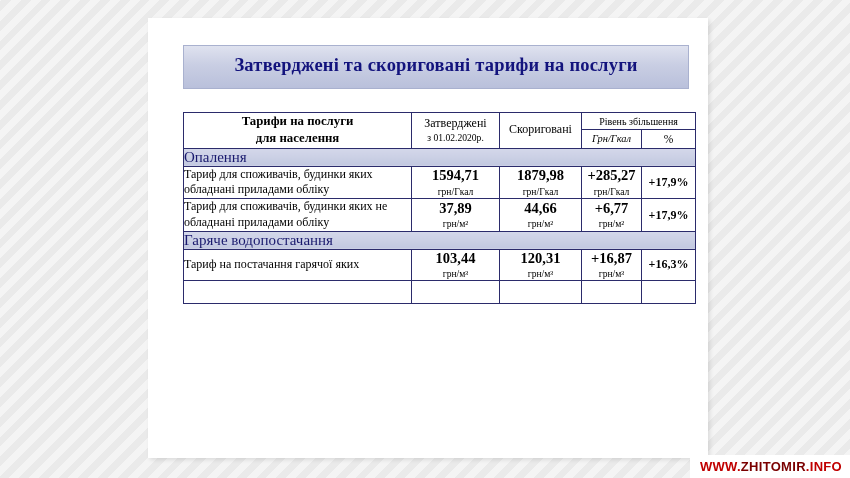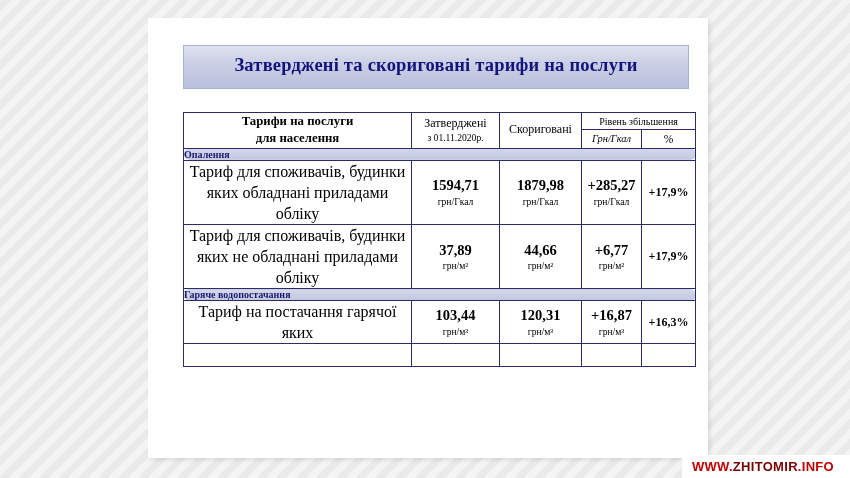--- a/index.html
+++ b/index.html
@@ -105,32 +105,31 @@
     font-size: 10.4px;
     font-style: italic;
     padding: 4px 3px;
   }
   .hdr-unit.plain {
     font-style: normal;
     font-size: 11.5px;
   }
   .section-row td {
     background: linear-gradient(to bottom, #d4d8ea 0%, #c2c8e0 100%);
-    font-weight: bold;
-    font-size: 10px;
+    font-weight: normal;
+    font-size: 15px;
     color: #1a1a6e;
     padding: 4px 8px;
-    border-radius: 8px;
   }
   .rowname {
-    font-size: 16px;
+    font-size: 12px;
     color: #000;
     padding: 7px 6px 7px 8px;
     line-height: 1.32;
-    text-align: center;
+    text-align: left;
   }
   .val {
     text-align: center;
     padding: 6px 2px;
     line-height: 1.2;
   }
   .val .num {
     font-weight: bold;
     font-size: 14.5px;
     display: block;
@@ -147,21 +146,21 @@
     padding: 6px 2px;
   }
   .tail-row td {
     height: 22px;
   }
   .watermark {
     position: absolute;
     right: 0px;
     bottom: 0px;
     background: #ffffff;
-    padding: 4px 16px 4px 10px;
+    padding: 4px 8px 4px 10px;
     font-family: "Liberation Sans", sans-serif;
     font-weight: bold;
     font-size: 13px;
     letter-spacing: 0.3px;
     color: #b40000;
   }
   .watermark .dark { color: #7a0000; }
   .watermark .red { color: #c00000; }
 </style>
 </head>
@@ -184,21 +183,21 @@
         <col class="c-pct">
     </colgroup>
     <tbody>
       <tr>
         <td rowspan="2" class="hdr-main">
           <div>Тарифи на послуги</div>
           <div>для населення</div>
         </td>
         <td rowspan="2" class="hdr-sub">
           <span class="big">Затверджені</span>
-          <span class="small">з 01.11.2020р.</span>
+          <span class="small">з 01.02.2020р.</span>
         </td>
         <td rowspan="2" class="hdr-sub">
           <span class="big">Скориговані</span>
         </td>
         <td colspan="2" class="hdr-group">Рівень збільшення</td>
       </tr>
       <tr>
         <td class="hdr-unit">Грн/Гкал</td>
         <td class="hdr-unit plain">%</td>
       </tr>

